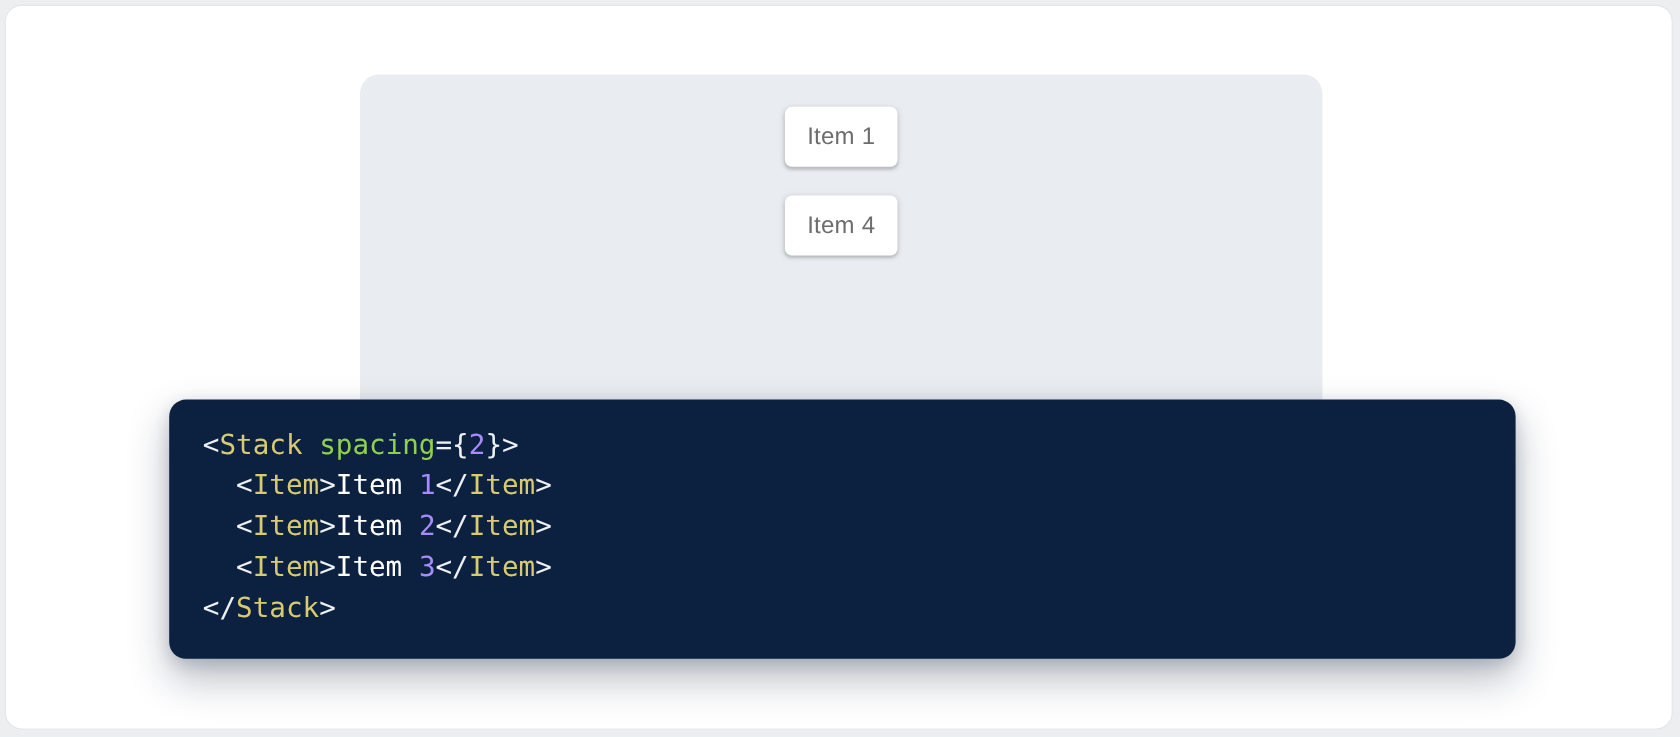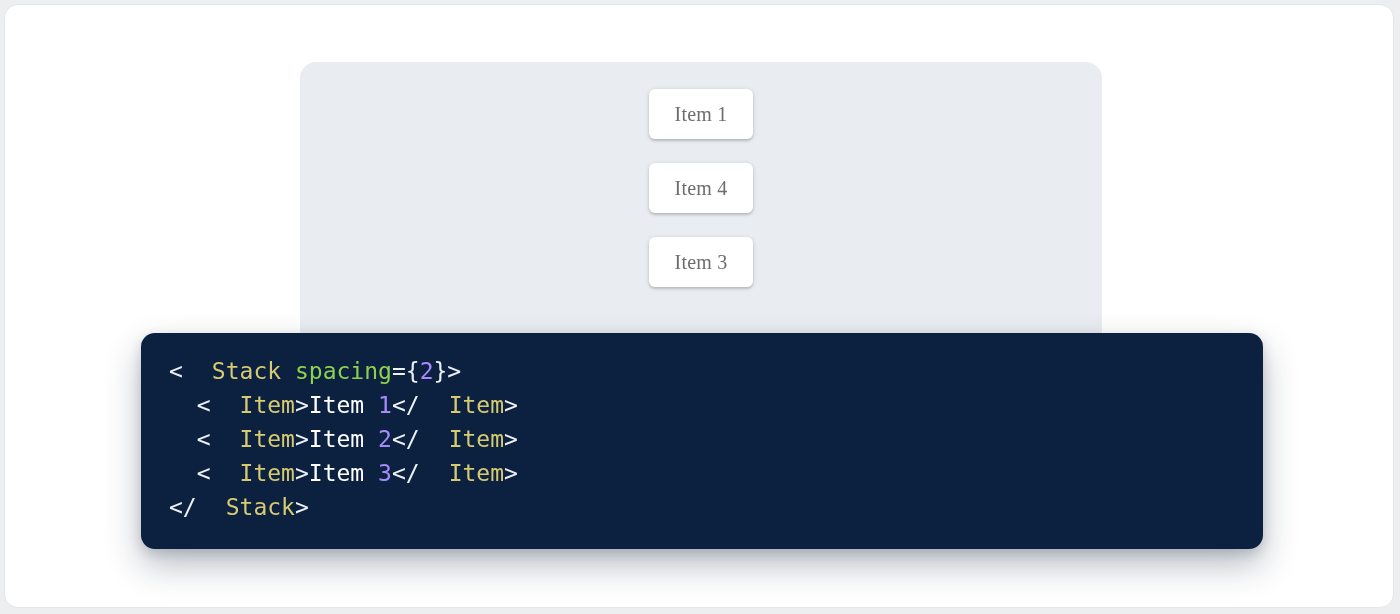--- a/index.html
+++ b/index.html
@@ -27,29 +27,28 @@
     width: 802px; height: 290px;
     background: var(--panel_bg);
     border-radius: 16px;
     display: flex;
     flex-direction: column;
     align-items: center;
     padding-top: 27px;
     box-sizing: border-box;
   }
   .item-card {
-    width: 104px; height: 50px;
+    width: 94px; height: 50px;
     background: #ffffff;
     border-radius: 6px;
     box-shadow: 0 2px 2px rgba(0,0,0,0.12), 0 1px 5px rgba(0,0,0,0.14);
     display: flex;
     align-items: center;
     justify-content: center;
     margin-bottom: 24px;
-    font-family: Liberation Serif, serif;
   }
   .item-label {
     font-size: 20px;
     color: var(--item_text);
     letter-spacing: 0.2px;
   }
   .code-block {
     position: absolute;
     left: 136px; top: 328px;
     width: 1122px; height: 216px;
@@ -60,42 +59,39 @@
     box-shadow: 0 16px 34px rgba(20,35,60,0.30), 0 4px 12px rgba(20,35,60,0.16);
   }
   .code-content {
     font-family: "DejaVu Sans Mono", "Liberation Mono", monospace;
     font-size: 23px;
     line-height: 34px;
     white-space: pre;
     color: var(--tok_plain);
   }
   .code-line { height: 34px; }
-  .tok-tag   { color: var(--tok_tag); margin-left: 29px; }
+  .tok-tag   { color: var(--tok_tag); }
   .tok-attr  { color: var(--tok_attr); }
   .tok-num   { color: var(--tok_num); }
   .tok-punc  { color: var(--tok_punc); }
   .tok-plain { color: var(--tok_plain); }
 </style>
 </head>
 <body>
 
 <div>
   <div class="page-card">
 
     <div class="demo-panel">
       <div class="item-card">
         <span class="item-label">Item 1</span>
       </div>
       <div class="item-card">
         <span class="item-label">Item 4</span>
       </div>
-      <div class="item-card">
-        <span class="item-label">Item 3</span>
-      </div>
     </div>
 
     <div class="code-block">
       <div class="code-content"><div class="code-line"><span class="tok-punc">&lt;</span><span class="tok-tag">Stack</span><span class="tok-plain"> </span><span class="tok-attr">spacing</span><span class="tok-punc">=</span><span class="tok-punc">{</span><span class="tok-num">2</span><span class="tok-punc">}</span><span class="tok-punc">&gt;</span></div><div class="code-line"><span class="tok-plain">  </span><span class="tok-punc">&lt;</span><span class="tok-tag">Item</span><span class="tok-punc">&gt;</span><span class="tok-plain">Item </span><span class="tok-num">1</span><span class="tok-punc">&lt;/</span><span class="tok-tag">Item</span><span class="tok-punc">&gt;</span></div><div class="code-line"><span class="tok-plain">  </span><span class="tok-punc">&lt;</span><span class="tok-tag">Item</span><span class="tok-punc">&gt;</span><span class="tok-plain">Item </span><span class="tok-num">2</span><span class="tok-punc">&lt;/</span><span class="tok-tag">Item</span><span class="tok-punc">&gt;</span></div><div class="code-line"><span class="tok-plain">  </span><span class="tok-punc">&lt;</span><span class="tok-tag">Item</span><span class="tok-punc">&gt;</span><span class="tok-plain">Item </span><span class="tok-num">3</span><span class="tok-punc">&lt;/</span><span class="tok-tag">Item</span><span class="tok-punc">&gt;</span></div><div class="code-line"><span class="tok-punc">&lt;/</span><span class="tok-tag">Stack</span><span class="tok-punc">&gt;</span></div></div>
     </div>
 
   </div>
 </div>
 
 </body></html>

